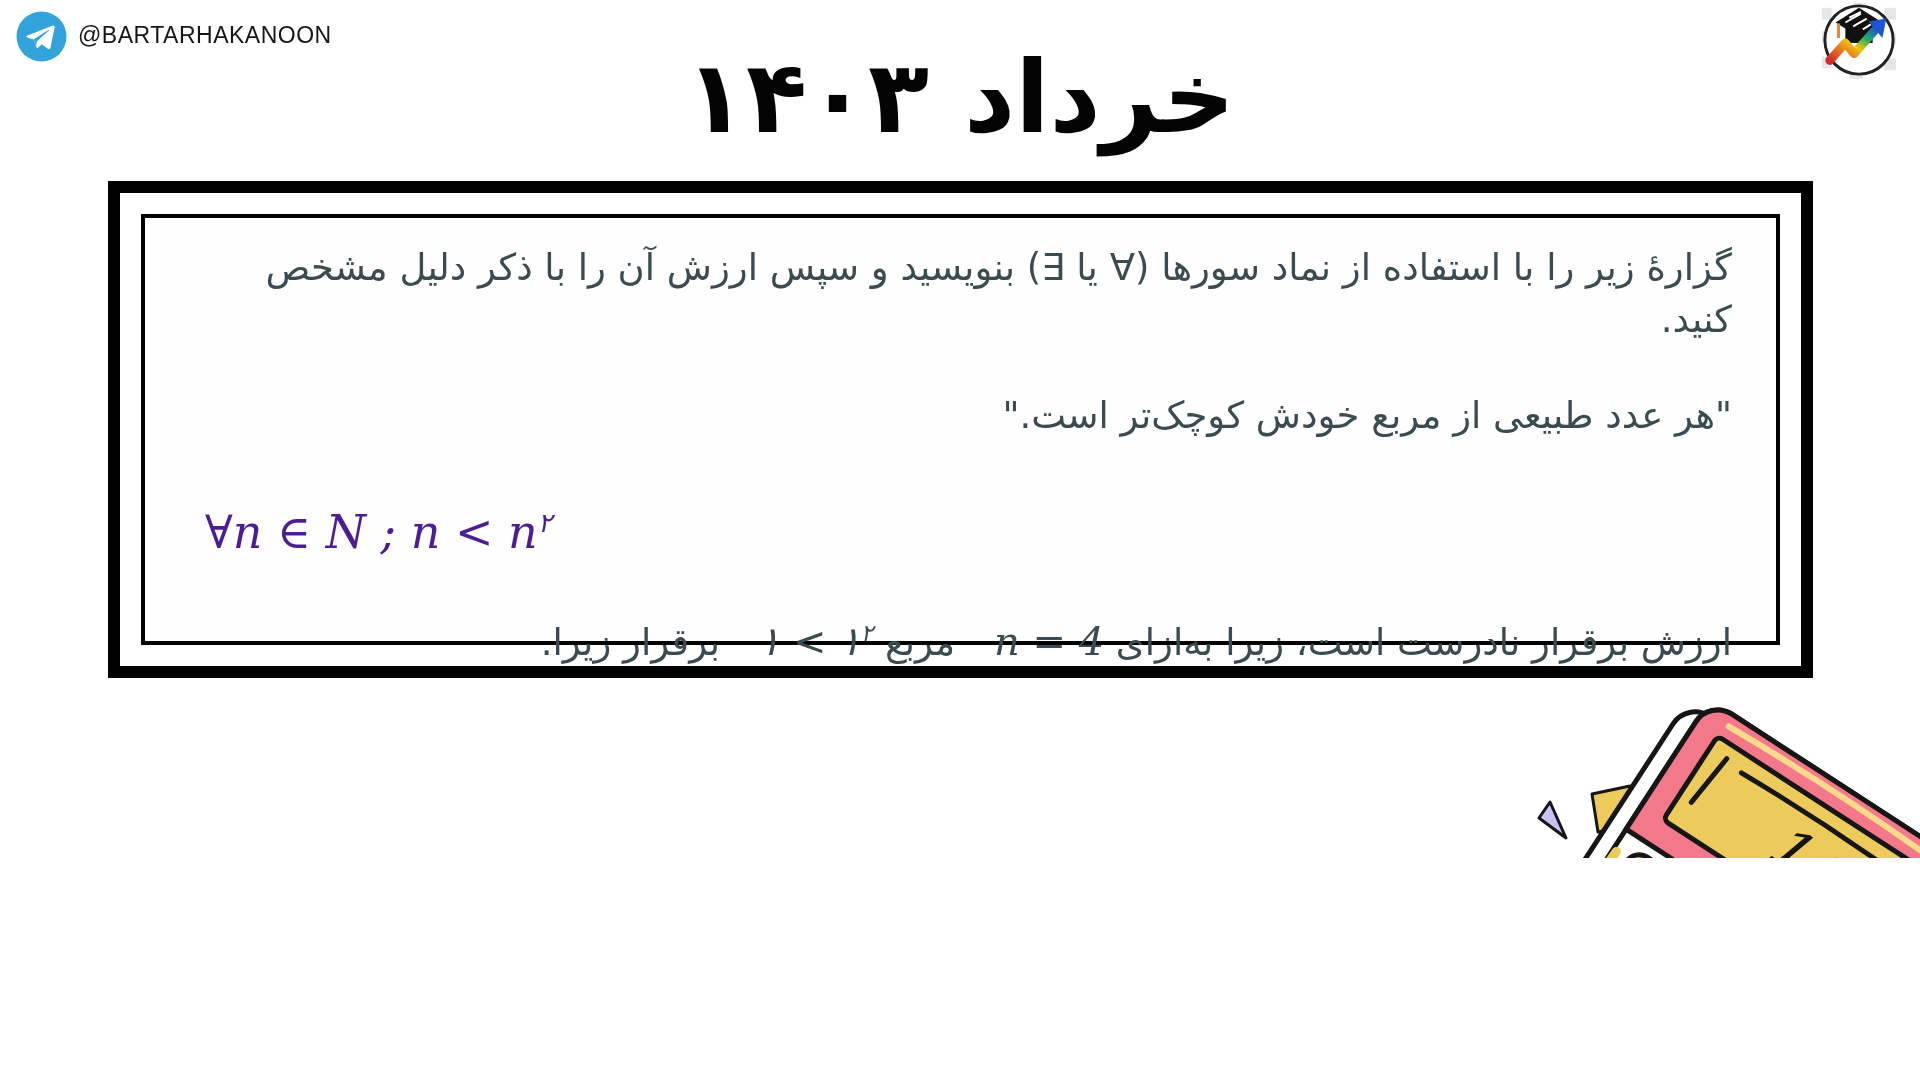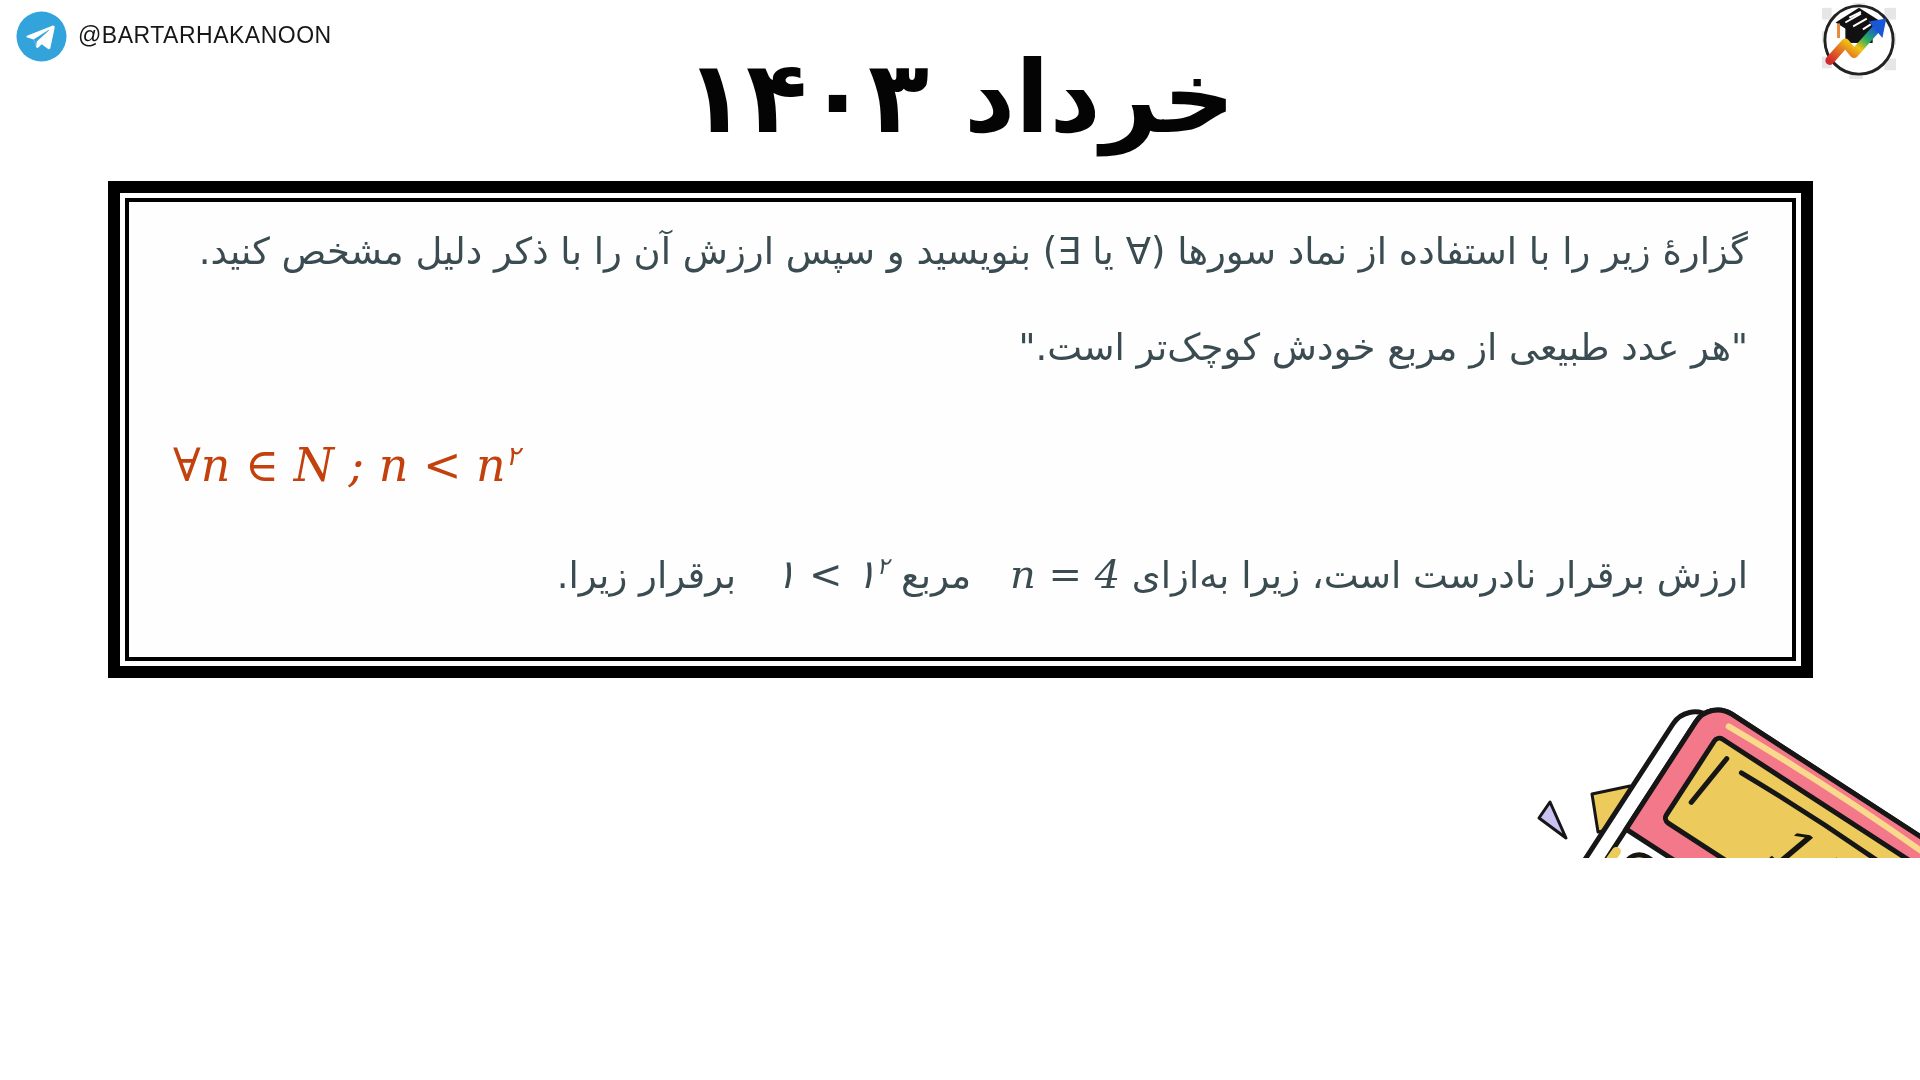--- a/index.html
+++ b/index.html
@@ -20,34 +20,34 @@
     position:absolute; left:0; right:0; top:0;
     text-align:center; direction:rtl;
     font-weight:bold; font-size:100px; line-height:1.12;
     color:#040404;
     margin-top:42px;
   }
   .channel-logo { position:absolute; left:1820px; top:2px; width:78px; height:78px; }
   
   .problem-box {
     position:absolute; left:108px; top:181px; width:1705px; height:497px;
-    border:12px solid #000; background:#ffffff; padding:5px;
+    border:12px solid #000; background:#ffffff; padding:21px;
   }
   .problem-box-inner {
     width:100%; height:100%;
     border:4px solid #000; background:#fefefe;
     padding:24px 44px 20px 44px;
     color:#3a4c51;
   }
   .fa-line { direction:rtl; text-align:right; font-size:37px; line-height:1.4; }
   .fa-line.quoted { margin-top:44px; }
   .math-serif { font-family:"DejaVu Serif","Liberation Serif",serif; font-style:italic; }
   .formula-line {
-    direction:ltr; text-align:left; margin-top:64px; 
-    font-size:46px; color:#c2410c;
+    direction:ltr; text-align:left; margin-top:64px; margin-left:16px;
+    font-size:46px; color:#4c1d95;
   }
   .formula-line sup, .inline-math sup { font-size:58%; vertical-align:super; line-height:0; }
   .answer-line { margin-top:54px; }
   .inline-math { direction:ltr; unicode-bidi:isolate; font-size:40px;margin-left:27px; }
   
   .calc-wrap { position:absolute; left:1360px; top:690px; width:560px; height:390px; }
   .calc-display-text {
     font-family:"DejaVu Serif","Liberation Serif",serif;
     font-style:italic; font-size:58px; letter-spacing:8px; fill:#14140f;
   }

